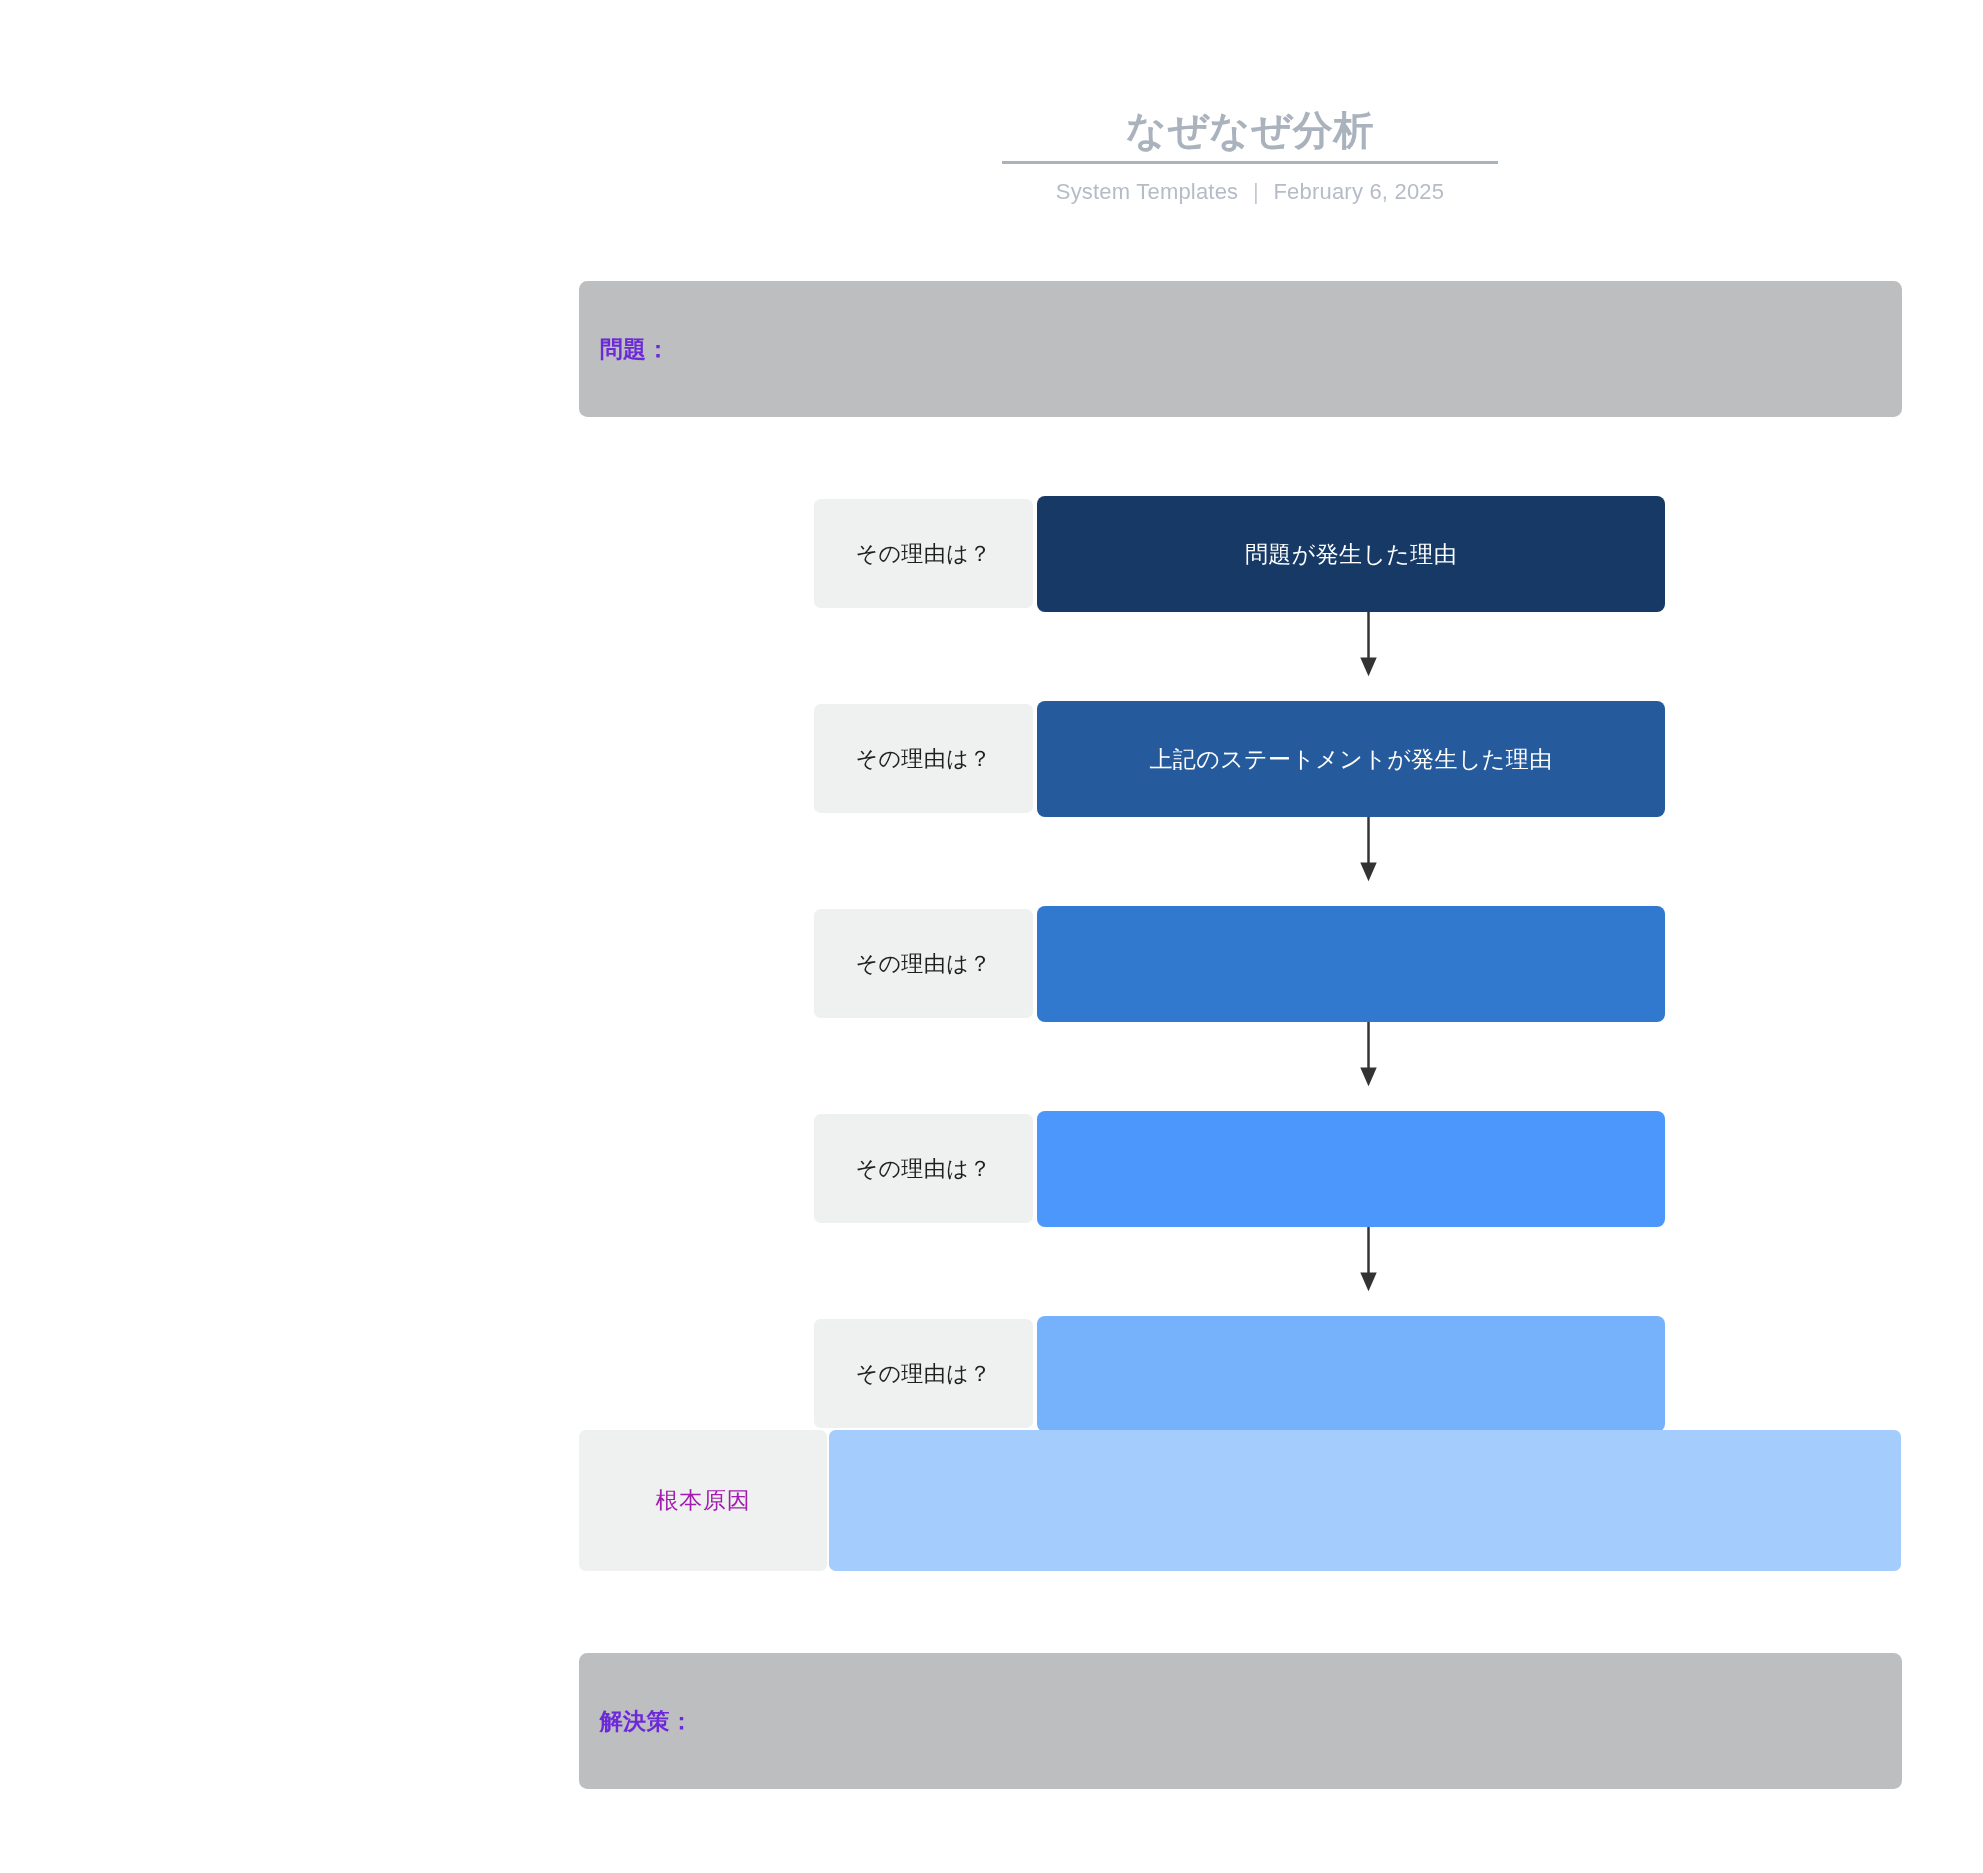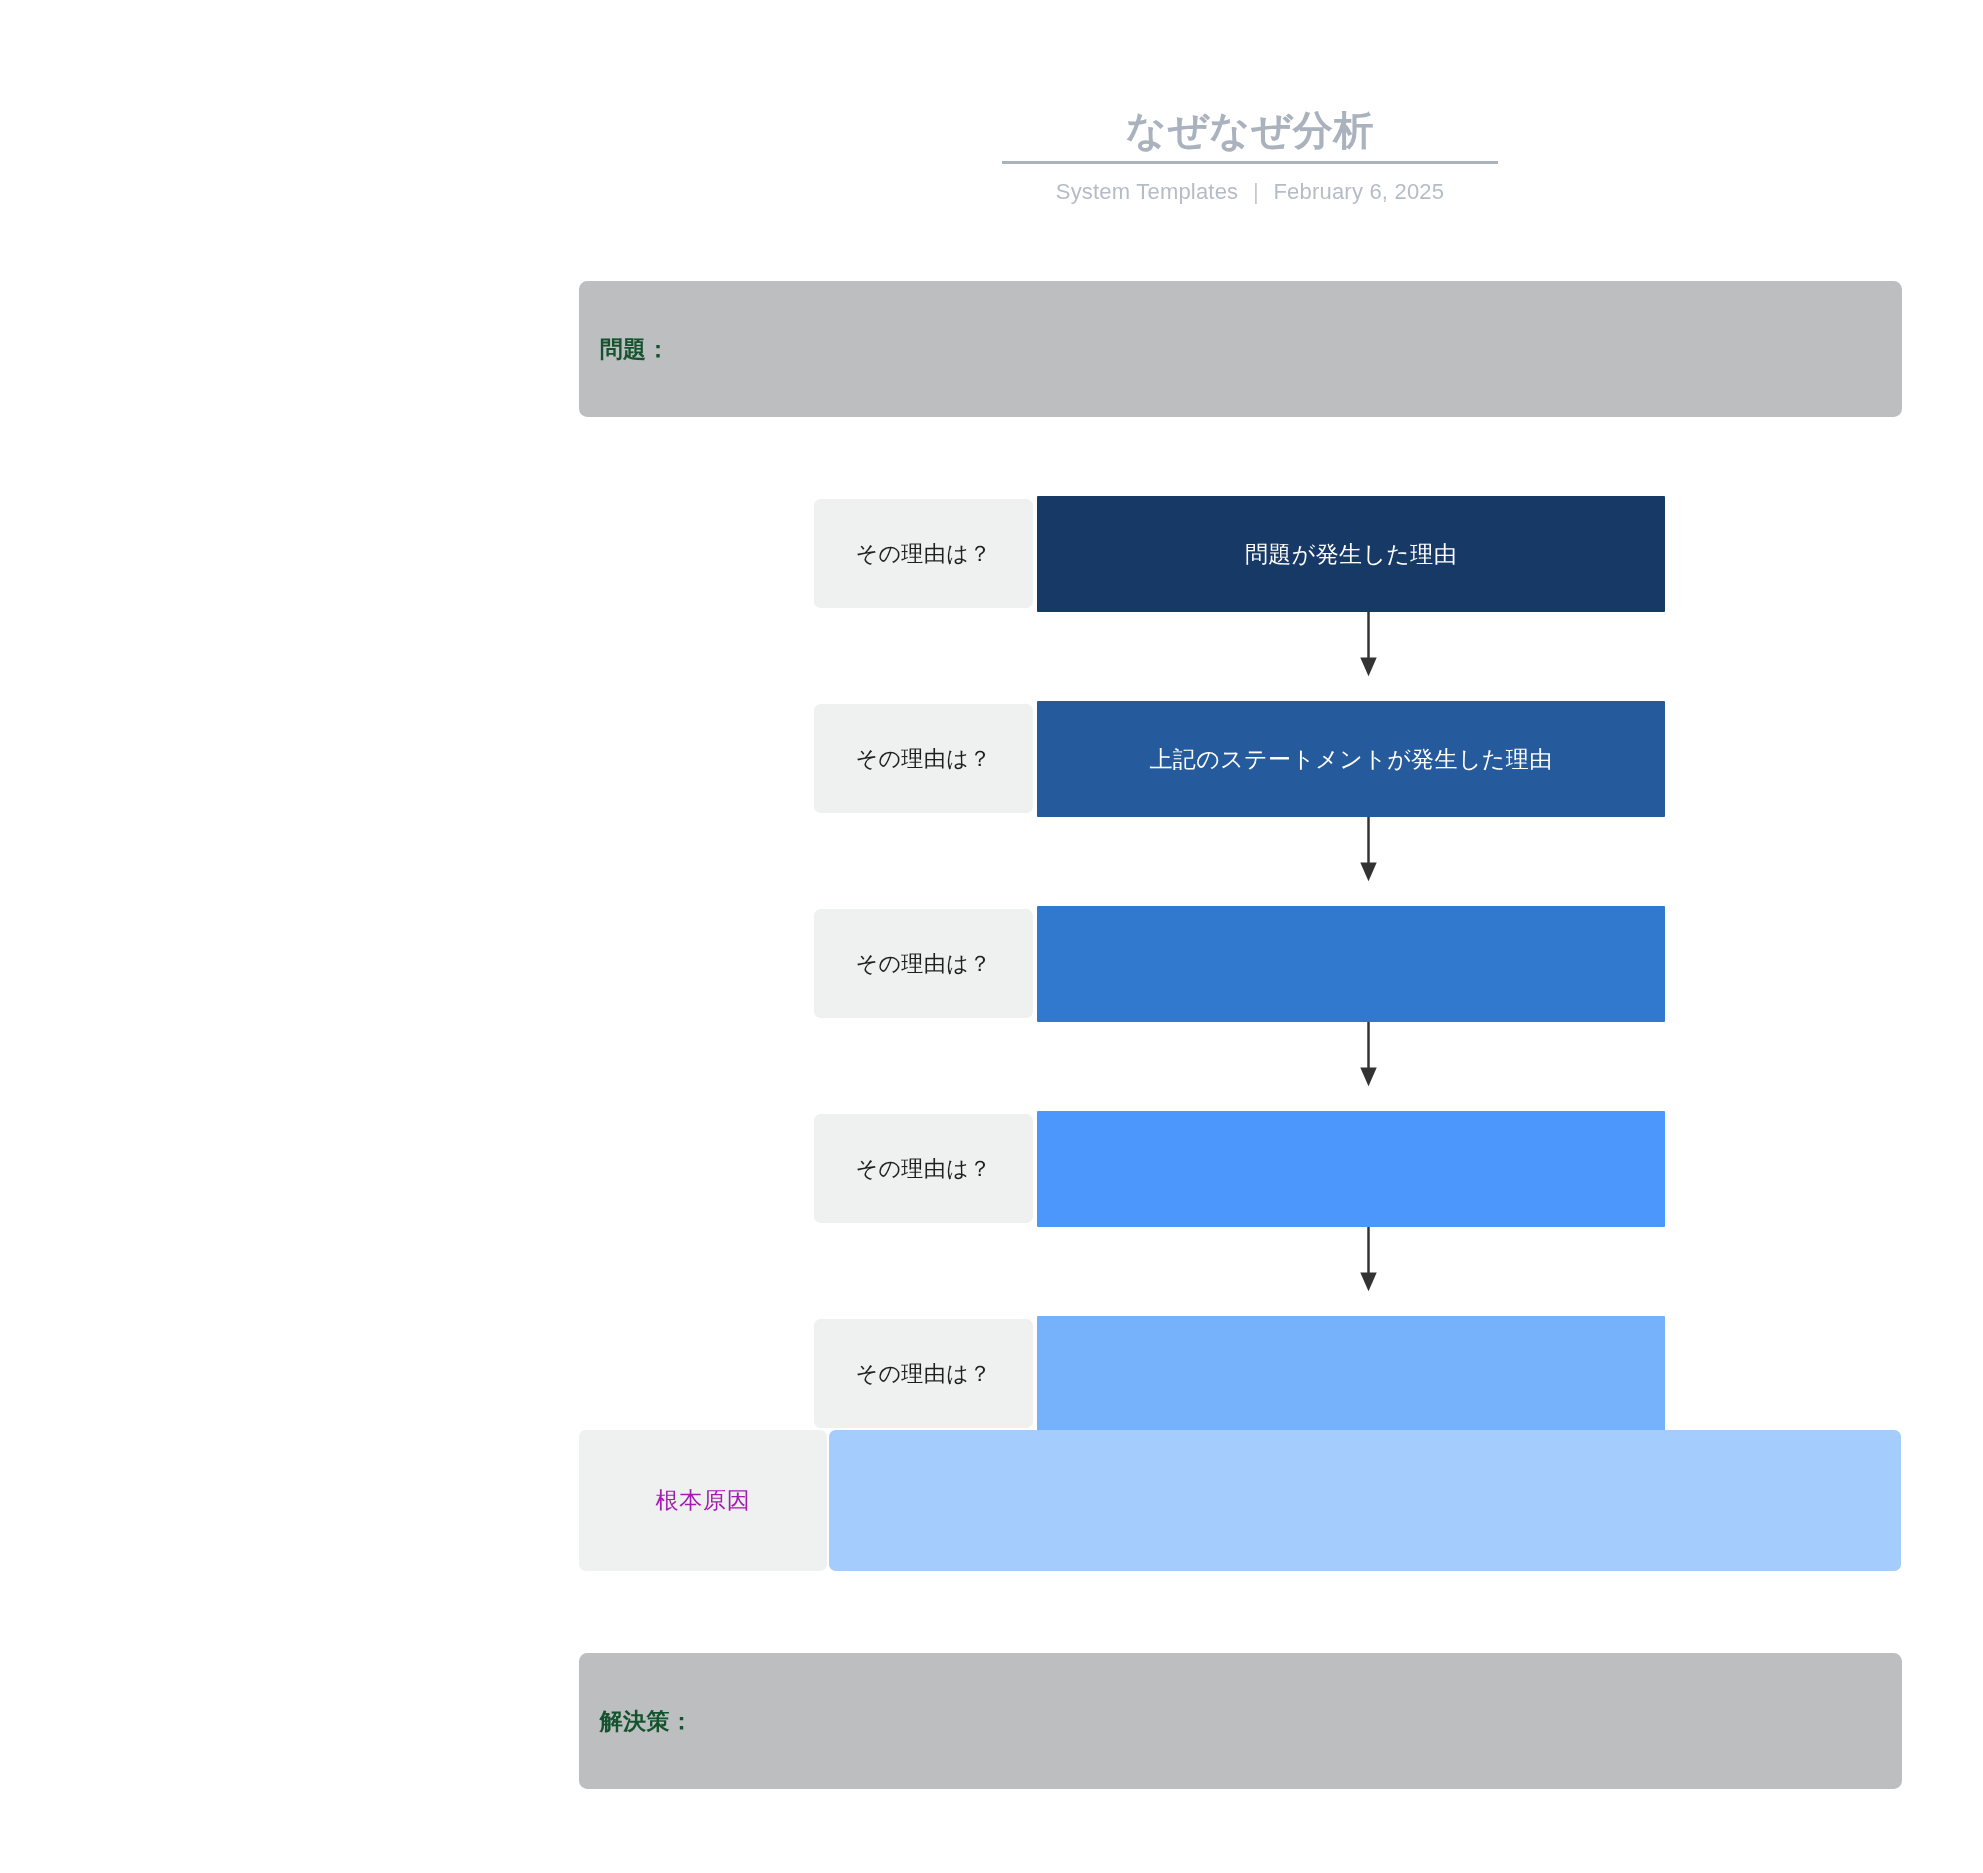--- a/index.html
+++ b/index.html
@@ -68,21 +68,21 @@
     border-radius: 8.3px;
     background: #bcbec0;
     display: flex;
     align-items: center;
   }
 
   .banner-label {
     padding-left: 20.7px;
     font-size: 23px;
     font-weight: 700;
-    color: #14532d;
+    color: #6d28d9;
     letter-spacing: 0.4px;
   }
 
   #problem-banner { top: 281px;  height: 136px; }
   #solution-banner { top: 1653px; height: 136px; }
 
   
   .why-row {
     position: absolute;
     left: 814px;
@@ -104,21 +104,21 @@
     color: #1f1f1f;
     letter-spacing: 0.4px;
   }
 
   .why-box {
     position: absolute;
     left: 223px;
     top: 0;
     width: 628px;
     height: 116px;
-    border-radius: 1px;
+    border-radius: 8px;
     display: flex;
     align-items: center;
     justify-content: center;
     font-size: 23px;
     color: #ffffff;
     letter-spacing: 0.4px;
     text-align: center;
     padding: 0 16.5px;
   }
 

